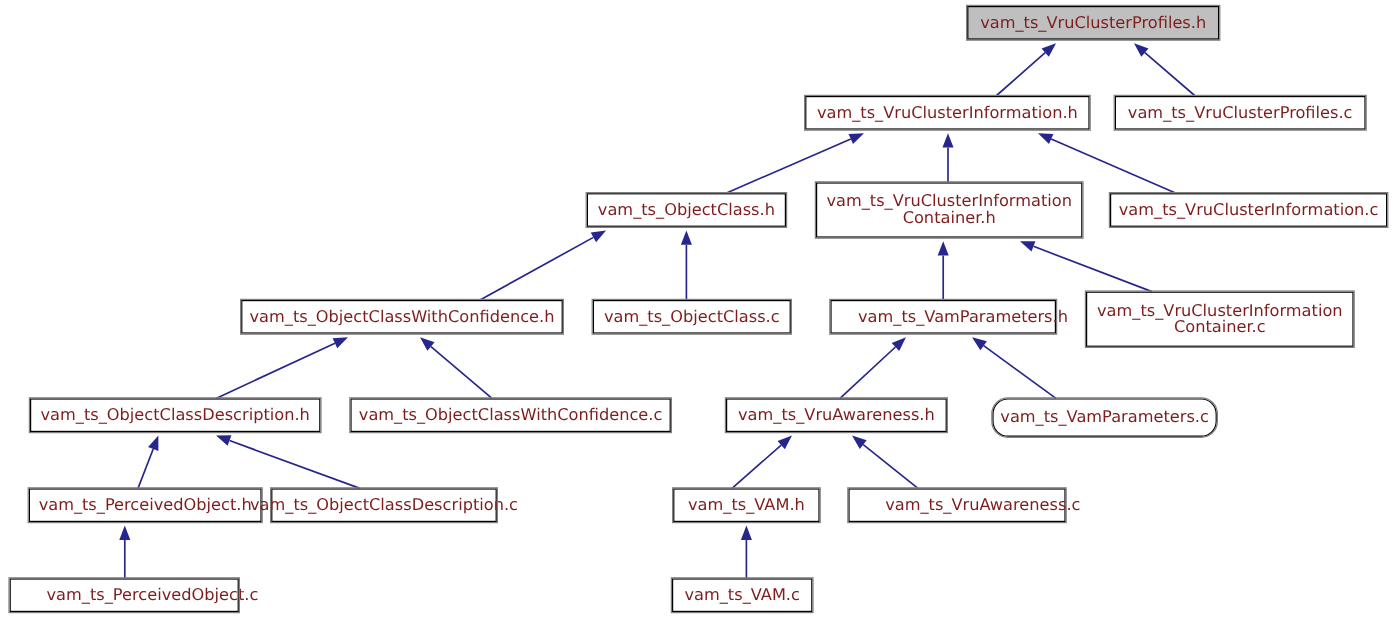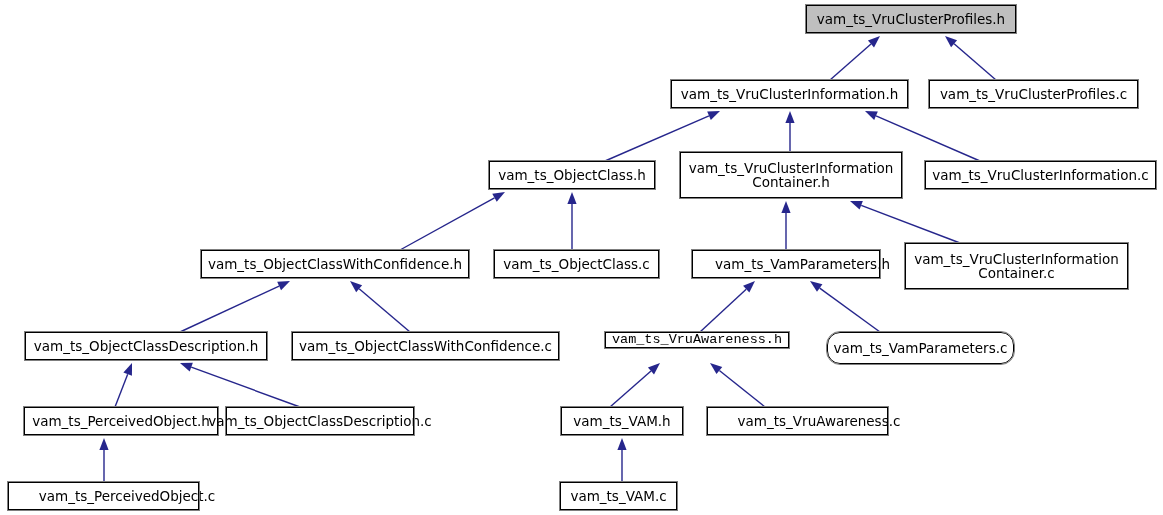--- a/index.html
+++ b/index.html
@@ -25,21 +25,21 @@
   .node-box {
     position: absolute;
     box-sizing: border-box;
     border: 1px solid #000000;
     outline: 1px solid #7f7f7f;
     background: #ffffff;
     display: flex;
     align-items: center;
     justify-content: center;
     text-align: center;
-    color: #000000;
+    color: #7f1d1d;
     font-size: 13.5px;
     line-height: 14px;
     letter-spacing: 0px;
     white-space: pre-line;
     z-index: 5;
   }
   .node-box.highlight {
     background: #bfbfbf;
   }
   .node-label {
@@ -138,21 +138,21 @@
       <div class="node-box" style="left: 680px; top: 152px; width: 222px; height: 46px;"><span class="node-label">vam_ts_VruClusterInformation
 Container.h</span></div>
       <div class="node-box" style="left: 925px; top: 161px; width: 231px; height: 28px;"><span class="node-label">vam_ts_VruClusterInformation.c</span></div>
       <div class="node-box" style="left: 201px; top: 250px; width: 268px; height: 28px;"><span class="node-label">vam_ts_ObjectClassWithConfidence.h</span></div>
       <div class="node-box" style="left: 494px; top: 250px; width: 165px; height: 28px;"><span class="node-label">vam_ts_ObjectClass.c</span></div>
       <div class="node-box" style="left: 692px; top: 250px; width: 188px; height: 28px; padding-left: 33px;"><span class="node-label">vam_ts_VamParameters.h</span></div>
       <div class="node-box" style="left: 905px; top: 243px; width: 223px; height: 46px;"><span class="node-label">vam_ts_VruClusterInformation
 Container.c</span></div>
       <div class="node-box" style="left: 25px; top: 332px; width: 242px; height: 28px;"><span class="node-label">vam_ts_ObjectClassDescription.h</span></div>
       <div class="node-box" style="left: 292px; top: 332px; width: 267px; height: 28px;"><span class="node-label">vam_ts_ObjectClassWithConfidence.c</span></div>
-      <div class="node-box" style="left: 605px; top: 332px; width: 184px; height: 16px; font-family: Liberation Mono, monospace;"><span class="node-label">vam_ts_VruAwareness.h</span></div>
+      <div class="node-box" style="left: 605px; top: 332px; width: 184px; height: 28px;"><span class="node-label">vam_ts_VruAwareness.h</span></div>
       <div class="node-box" style="left: 827px; top: 332px; width: 187px; height: 32px; border-radius: 13px;"><span class="node-label">vam_ts_VamParameters.c</span></div>
       <div class="node-box" style="left: 24px; top: 407px; width: 194px; height: 28px;"><span class="node-label">vam_ts_PerceivedObject.h</span></div>
       <div class="node-box" style="left: 226px; top: 407px; width: 188px; height: 28px;"><span class="node-label">vam_ts_ObjectClassDescription.c</span></div>
       <div class="node-box" style="left: 561px; top: 407px; width: 122px; height: 28px;"><span class="node-label">vam_ts_VAM.h</span></div>
       <div class="node-box" style="left: 707px; top: 407px; width: 181px; height: 28px; padding-left: 43px;"><span class="node-label">vam_ts_VruAwareness.c</span></div>
       <div class="node-box" style="left: 8px; top: 482px; width: 191px; height: 28px; padding-left: 47px;"><span class="node-label">vam_ts_PerceivedObject.c</span></div>
       <div class="node-box" style="left: 560px; top: 482px; width: 117px; height: 28px;"><span class="node-label">vam_ts_VAM.c</span></div>
     </div>
 </div>
 

